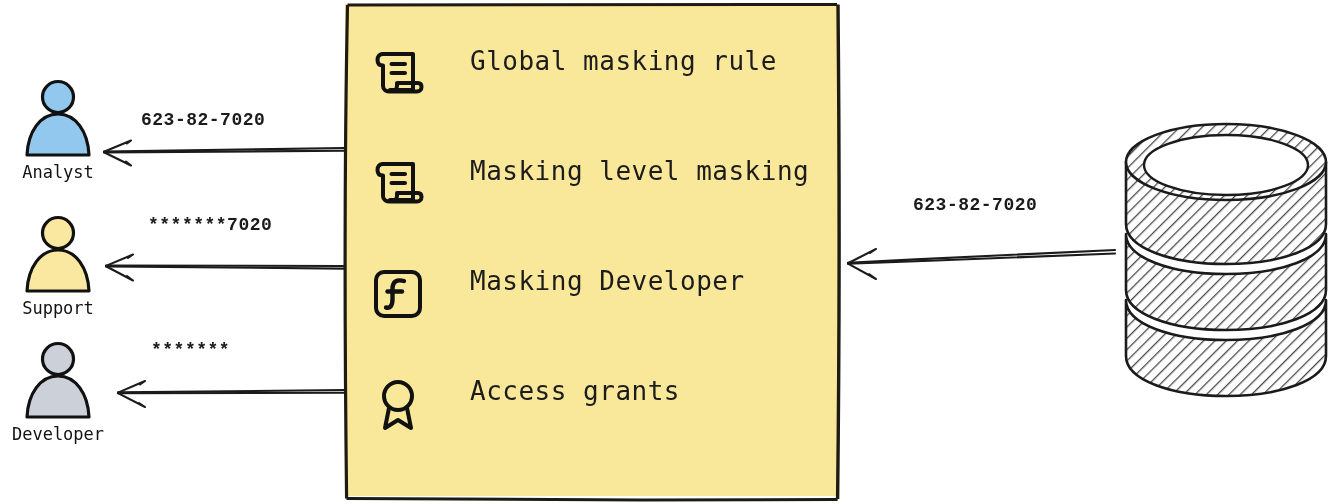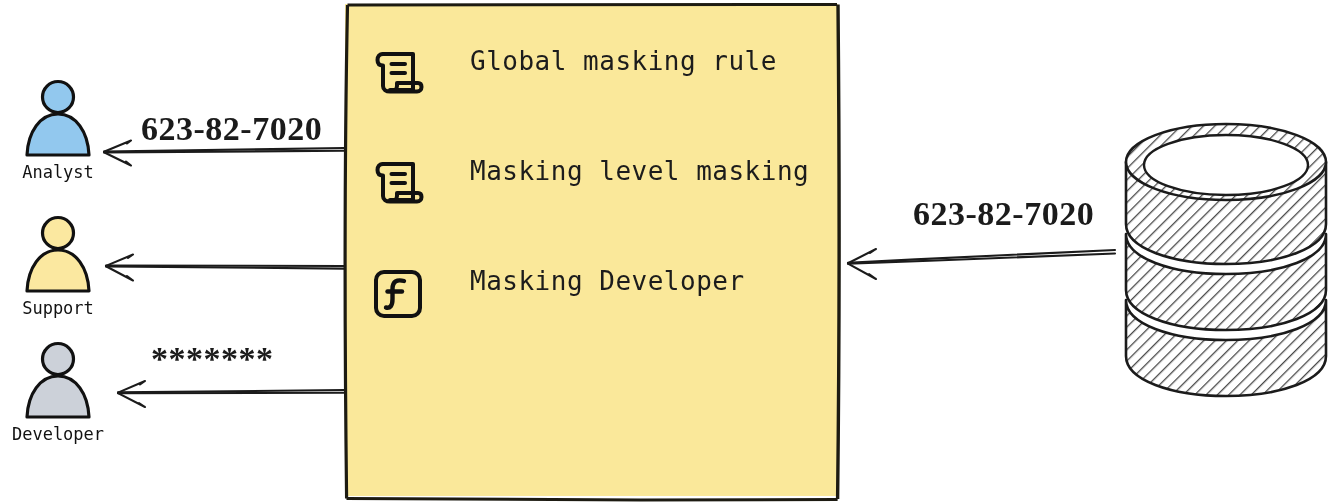--- a/index.html
+++ b/index.html
@@ -51,22 +51,22 @@
     white-space: nowrap;
   }
 
   #actor-analyst   { left: -2px; top: 78px; }
   #actor-support   { left: -2px; top: 214px; }
   #actor-developer { left: -2px; top: 340px; }
 
   
   .edge-label {
     position: absolute;
-    font-family: Liberation Serif, serif;
-    font-size: 34px;
+    font-family: Liberation Mono, monospace;
+    font-size: 18px;
     font-weight: 700;
     color: #1b1b1b;
     white-space: nowrap;
     letter-spacing: 0.5px;
   }
   #label-analyst   { left: 141px; top: 110px; }
   #label-support   { left: 148px; top: 215px; }
   #label-developer { left: 151px; top: 340px; }
   #label-source    { left: 913px; top: 195px; }
 
@@ -181,20 +181,21 @@
 
   <div class="actor" id="actor-developer">
     <svg class="actor-icon" viewBox="0 0 78 86" xmlns="http://www.w3.org/2000/svg">
       <circle cx="39" cy="19" r="15.5" fill="#ccd1d9" stroke="#111" stroke-width="3.2"></circle>
       <path d="M39,36 C57,36 69,54 70,77 L8,77 C9,54 21,36 39,36 Z" fill="#ccd1d9" stroke="#111" stroke-width="3.2" stroke-linejoin="round"></path>
     </svg>
     <div class="actor-label">Developer</div>
   </div>
 
   <div class="edge-label" id="label-analyst">623-82-7020</div>
+  <div class="edge-label" id="label-support">*******7020</div>
   <div class="edge-label" id="label-developer">*******</div>
   <div class="edge-label" id="label-source">623-82-7020</div>
 
   <div id="policy-panel"></div>
 
   <svg id="policy-panel-border" viewBox="0 0 504 504" xmlns="http://www.w3.org/2000/svg">
     <path d="M7.5,5 C120,4.1 300,3.6 497,4.4" fill="none" stroke="#1d1b12" stroke-width="3"></path>
     <path d="M498,4.4 C499.2,130 499.6,330 497.6,499" fill="none" stroke="#1d1b12" stroke-width="3.4"></path>
     <path d="M497.6,499.5 C340,500.4 140,500 6.5,498.4" fill="none" stroke="#1d1b12" stroke-width="3"></path>
     <path d="M6.6,498.4 C4.8,350 4.6,150 7.5,5" fill="none" stroke="#1d1b12" stroke-width="3.2"></path>
@@ -230,20 +231,29 @@
       <span class="policy-icon">
         <svg viewBox="0 0 56 56" xmlns="http://www.w3.org/2000/svg" fill="none" stroke="#111" stroke-width="4" stroke-linecap="round" stroke-linejoin="round">
           <rect x="6" y="6" width="44" height="44" rx="8"></rect>
           <path d="M34,15 C27,13 22.5,15.5 22.5,23 L22.5,33 C22.5,40 20,42.5 16,41.5" stroke-width="4.4"></path>
           <path d="M17.5,25.5 L32,25.5" stroke-width="4.4"></path>
         </svg>
       </span>
       <span class="policy-text">Masking Developer</span>
     </div>
 
+    <div class="policy-item">
+      <span class="policy-icon">
+        <svg viewBox="0 0 56 56" xmlns="http://www.w3.org/2000/svg" fill="none" stroke="#111" stroke-width="4" stroke-linecap="round" stroke-linejoin="round">
+          <circle cx="28" cy="20" r="14"></circle>
+          <path d="M19,32 L15,52 L28,44 L41,52 L37,32"></path>
+        </svg>
+      </span>
+      <span class="policy-text">Access grants</span>
+    </div>
   </div>
 
   <svg id="database" viewBox="0 0 212 290" xmlns="http://www.w3.org/2000/svg">
     <defs>
       <pattern id="hatch" width="8" height="8" patternTransform="rotate(45)" patternUnits="userSpaceOnUse">
         <rect width="8" height="8" fill="#ffffff"></rect>
         <line x1="0" y1="0" x2="0" y2="8" stroke="#4a4a4a" stroke-width="2.6"></line>
       </pattern>
     </defs>
 

